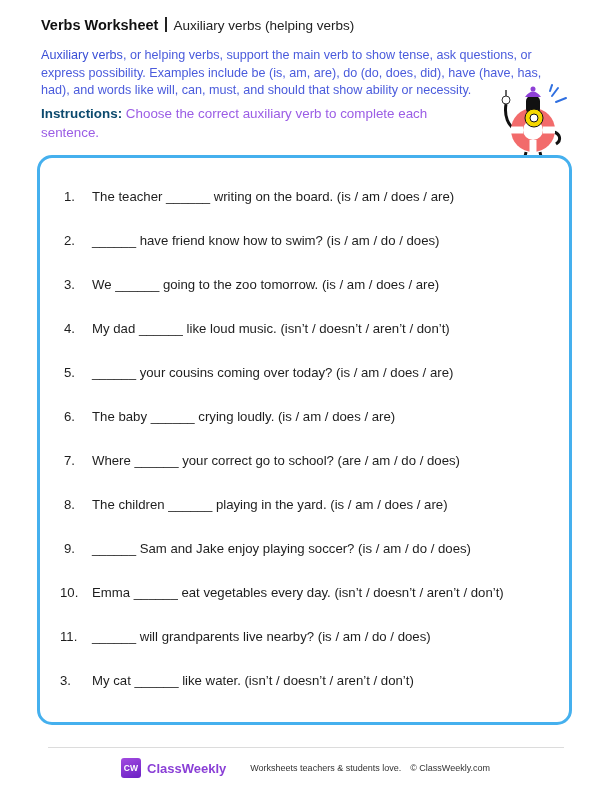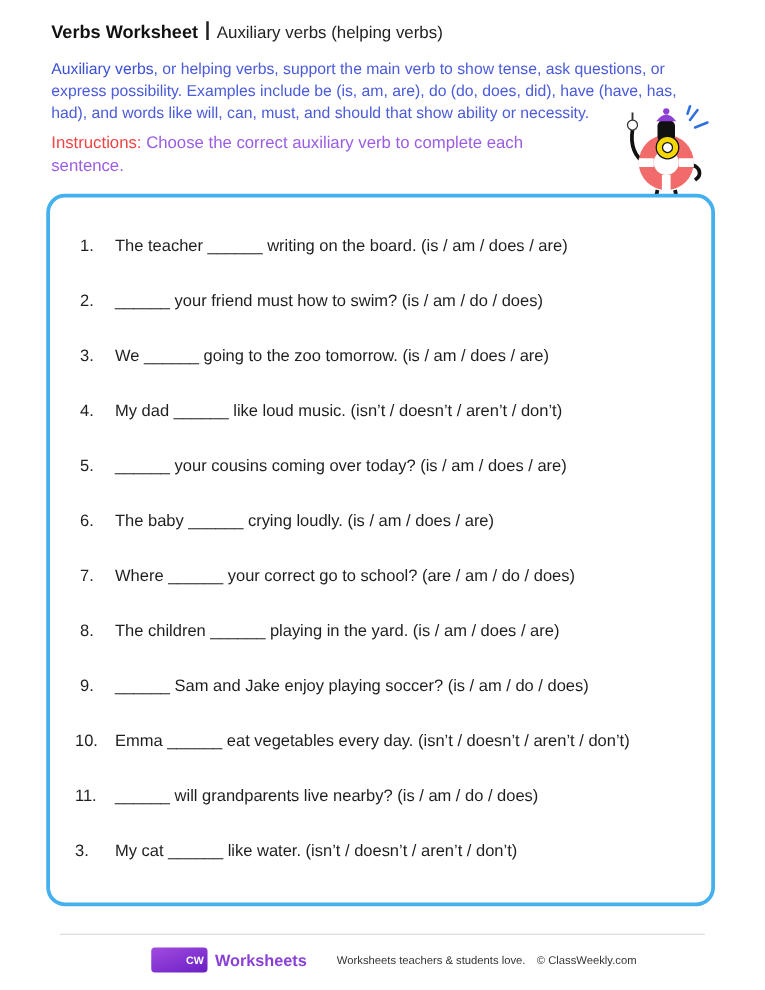--- a/index.html
+++ b/index.html
@@ -4,29 +4,29 @@
 <style>
   html, body { margin: 0; padding: 0; background: #ffffff; }
   body { width: 612px; height: 792px; position: relative; overflow: hidden; font-family: "Liberation Sans", "DejaVu Sans", sans-serif; color: #1a1a1a; }
   .header { position: absolute; left: 41px; top: 17px; font-size: 14.5px; white-space: nowrap; text-align: center; }
   .header .title { font-weight: bold; color: #111; }
   .header .sep { display: inline-block; width: 2px; height: 15px; background: #222; margin: 0 6px 0 7px; vertical-align: -2px; }
   .header .subtitle { color: #222; font-size: 13.5px; }
   .intro { position: absolute; left: 41px; top: 47px; width: 520px; font-size: 12.6px; line-height: 17.5px; color: #4a5bdc; }
   .intro b { font-weight: normal; color: #3a4fd6; text-align: center; }
   .instructions { position: absolute; left: 41px; top: 105px; width: 420px; font-size: 13.4px; line-height: 18.5px; color: #9b5de5; }
-  .instructions b { font-weight: normal; color: #ef4444; }
+  .instructions b { font-weight: bold; color: #0c4a6e; }
   .mascot { position: absolute; left: 494px; top: 82px; width: 80px; height: 80px; }
   .box { position: absolute; left: 37px; top: 155px; width: 535px; height: 570px; border: 3px solid #45b0ee; border-radius: 15px; box-sizing: border-box; background: #fff; }
   .q { position: absolute; left: 0; height: 20px; font-size: 13.2px; color: #1e1e1e; white-space: nowrap; }
   .q .num { position: absolute; left: 24px; width: 28px; text-align: left; }
   .q .txt { position: absolute; left: 52px; }
   .footer-line { position: absolute; left: 48px; top: 747px; width: 516px; height: 1px; background: #dcdcdc; }
   .footer { position: absolute; top: 757px; left: 121px; height: 22px; display: flex; align-items: center; white-space: nowrap; }
-  .logo-badge { width: 20px; height: 20px; border-radius: 3px; background: linear-gradient(160deg, #a24be0, #6a1fc4); color: #fff; font-size: 8.5px; font-weight: bold; display: flex; align-items: center; justify-content: center; letter-spacing: 0.2px; padding-left: 25px; }
+  .logo-badge { width: 20px; height: 20px; border-radius: 3px; background: linear-gradient(160deg, #a24be0, #6a1fc4); color: #fff; font-size: 8.5px; font-weight: bold; display: flex; align-items: center; justify-content: center; letter-spacing: 0.2px; }
   .logo-text { margin-left: 6px; color: #8a3fd6; font-weight: bold; font-size: 13px; }
   .tagline { margin-left: 24px; font-size: 9px; color: #333; }
   .copyright { margin-left: 9px; font-size: 9px; color: #333; }
 </style>
 </head>
 <body>
 
 <div class="header">
   <span class="title">Verbs Worksheet</span><span class="sep"></span><span class="subtitle">Auxiliary verbs (helping verbs)</span>
 </div>
@@ -73,21 +73,21 @@
   </svg>
 </div>
 
 <div class="box">
   <div class="q" style="top:31px">
       <span class="num">1.</span>
       <span class="txt">The teacher ______ writing on the board. (is / am / does / are)</span>
     </div>
   <div class="q" style="top:75px">
       <span class="num">2.</span>
-      <span class="txt">______ your friend must how to swim? (is / am / do / does)</span>
+      <span class="txt">______ have friend know how to swim? (is / am / do / does)</span>
     </div>
   <div class="q" style="top:119px">
       <span class="num">3.</span>
       <span class="txt">We ______ going to the zoo tomorrow. (is / am / does / are)</span>
     </div>
   <div class="q" style="top:163px">
       <span class="num">4.</span>
       <span class="txt">My dad ______ like loud music. (isn’t / doesn’t / aren’t / don’t)</span>
     </div>
   <div class="q" style="top:207px">
@@ -121,16 +121,16 @@
   <div class="q" style="top:515px">
       <span class="num" style="left:20px">3.</span>
       <span class="txt">My cat ______ like water. (isn’t / doesn’t / aren’t / don’t)</span>
     </div>
 </div>
 
 <div class="footer-line"></div>
 
 <div class="footer">
   <div class="logo-badge">CW</div>
-  <span class="logo-text">Worksheets</span>
+  <span class="logo-text">ClassWeekly</span>
   <span class="tagline">Worksheets teachers &amp; students love.</span>
   <span class="copyright">© ClassWeekly.com</span>
 </div>
 
 </body></html>

